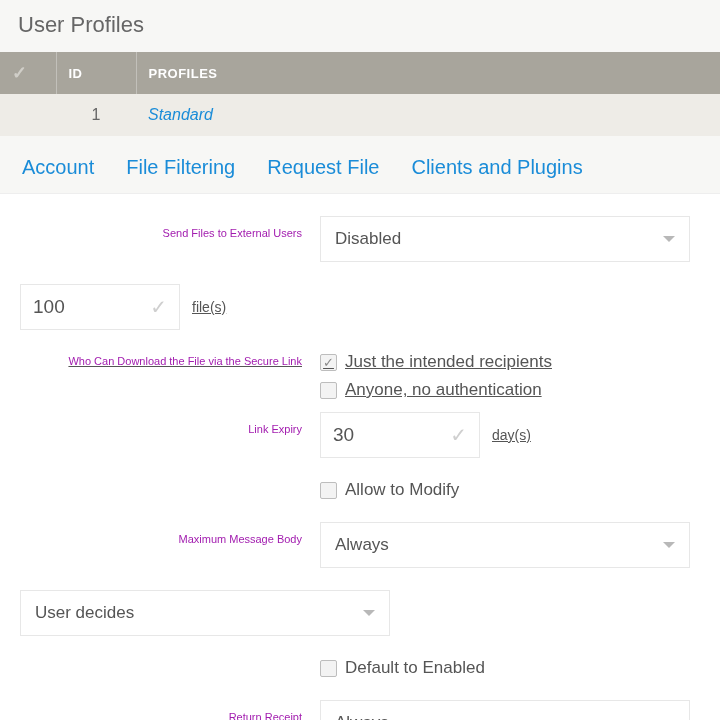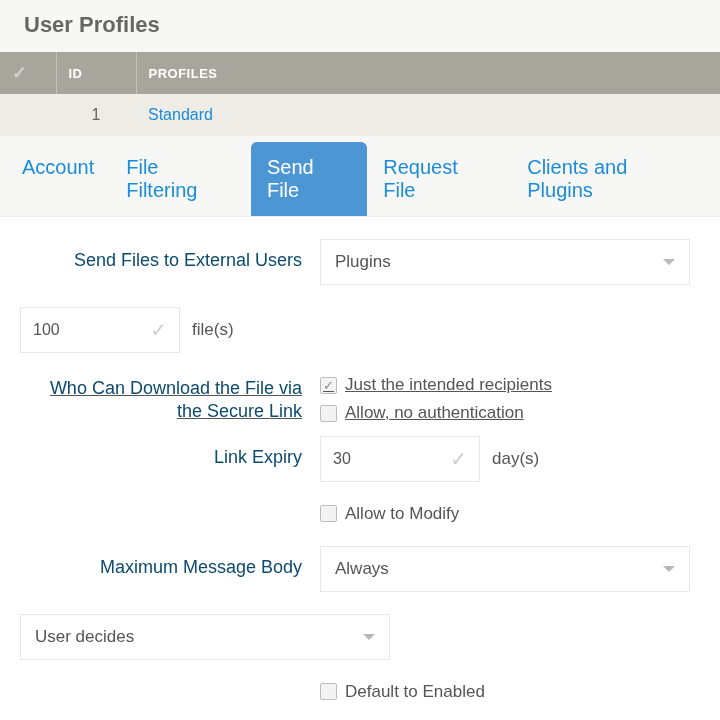--- a/index.html
+++ b/index.html
@@ -7,23 +7,23 @@
     font-family: Arial, Helvetica, sans-serif;
     font-size: 16px;
     color: #555;
     background: #f7f7f5;
     width: 720px;
     height: 720px;
     overflow: hidden;
   }
   .page-title {
     font-size: 22px;
-    font-weight: 700;
+    font-weight: 400;
     color: #666;
-    padding: 12px 24px 14px;
+    padding: 12px 18px 14px;
   }
   .profiles-table {
     width: 100%;
     border-collapse: collapse;
   }
   .profiles-table thead tr {
     background: #a8a59c;
   }
   .profiles-table th {
     color: #fff;
@@ -36,21 +36,21 @@
   .th-check { width: 56px; text-align: center; }
   .th-id { width: 80px; text-align: center; border-left: 1px solid rgba(255,255,255,0.3); border-right: 1px solid rgba(255,255,255,0.3);}
   .th-profiles { padding-left: 22px; }
   .profiles-table tbody tr { background: #eeece7; }
   .profiles-table td {
     padding: 12px;
     font-size: 16px;
   }
   .td-check { text-align: center; }
   .td-id { text-align: center; color: #666; }
-  .td-profile { padding-left: 22px; }
+  .td-profile { padding-left: 22px; font-style: italic; }
   .link { color: #1a8cd8; cursor: pointer; }
   .check-grey { color: #d0cec8; font-size: 18px; }
 
   .tabs {
     display: flex;
     align-items: stretch;
     padding: 0 6px;
     background: #f7f7f5;
     margin-top: 6px;
     border-bottom: 1px solid #eee;
@@ -74,22 +74,22 @@
   .row {
     display: flex;
     align-items: flex-start;
     margin-bottom: 22px;
   }
   .label {
     width: 300px;
     text-align: right;
     padding-right: 18px;
     padding-top: 10px;
-    color: #0c4a6e;
-    font-size: 18px;
+    color: #a21caf;
+    font-size: 11px;
     line-height: 1.3;
   }
   .control {
     flex: 1;
     display: flex;
     align-items: center;
     flex-wrap: wrap;
     gap: 8px 12px;
   }
   .select {
@@ -118,29 +118,29 @@
     width: 160px;
     display: flex;
     align-items: center;
     justify-content: space-between;
     padding: 0 12px;
   }
   .numbox input {
     border: none;
     outline: none;
     width: 70px;
-    font-size: 16px;
+    font-size: 19px;
     color: #555;
     background: transparent;
   }
   .tick {
     color: #cfcfcf;
     font-size: 20px;
   }
-  .suffix { color: #555; font-size: 17px; }
+  .suffix { color: #555; font-size: 14px; text-decoration: underline; }
   .checkline {
     display: flex;
     align-items: center;
     gap: 8px;
     font-size: 17px;
     color: #555;
   }
   .cbox {
     width: 17px; height: 17px;
     border: 1px solid #bdbdbd;
@@ -179,32 +179,31 @@
       <td class="td-profile">
         <span class="link">Standard</span>
       </td>
     </tr>
   </tbody>
 </table>
 
 <div class="tabs">
   <div class="tab">Account</div>
   <div class="tab">File Filtering</div>
-  <div class="tab active">Send File</div>
   <div class="tab">Request File</div>
   <div class="tab">Clients and Plugins</div>
 </div>
 
 <div class="form">
 
   <div class="row">
     <div class="label">Send Files to External Users</div>
     <div class="control">
       <div class="select">
-        <span>Plugins</span>
+        <span>Disabled</span>
         <span class="caret"></span>
       </div>
     </div>
   </div>
 
   <div class="row">
     <div class="control">
       <div class="numbox">
         <input type="text" value="100" style="">
         <span class="tick">✓</span>
@@ -215,21 +214,21 @@
 
   <div class="row tight">
     <div class="label" style="padding-top:2px">Who Can Download the File via the Secure Link</div>
     <div class="control stack">
       <div class="checkline">
         <span class="cbox">✓</span>
         <span>Just the intended recipients</span>
       </div>
       <div class="checkline">
         <span class="cbox"></span>
-        <span>Allow, no authentication</span>
+        <span>Anyone, no authentication</span>
       </div>
     </div>
   </div>
 
   <div class="row">
     <div class="label">Link Expiry</div>
     <div class="control">
       <div class="numbox">
         <input type="text" value="30" style="">
         <span class="tick">✓</span>

